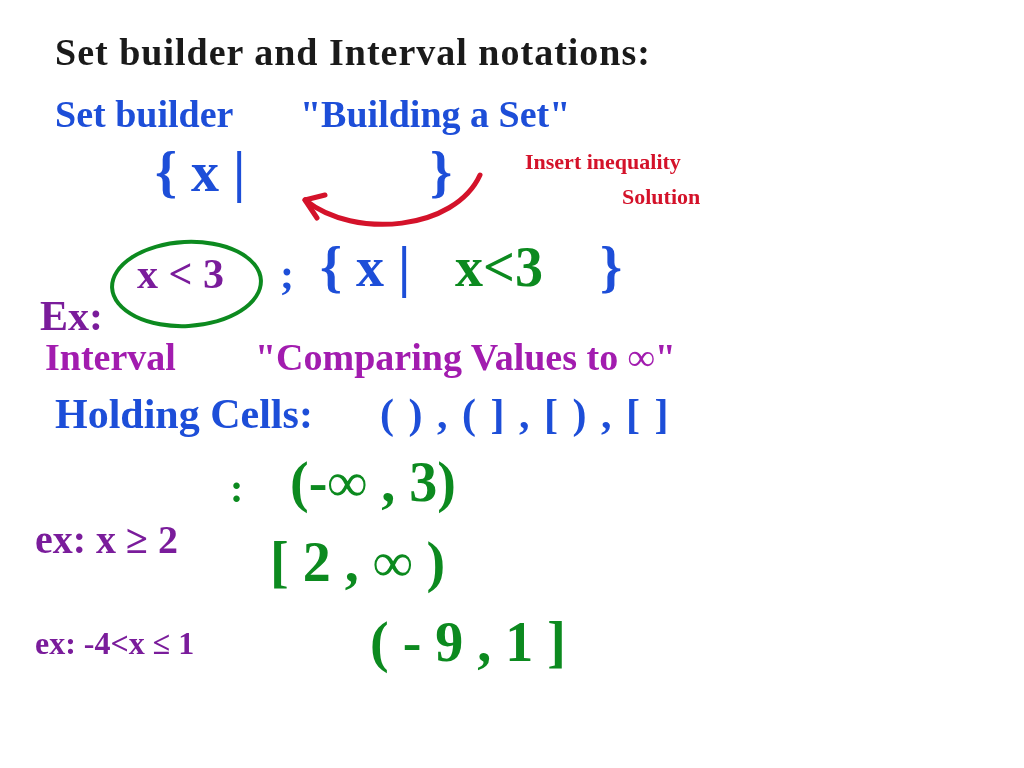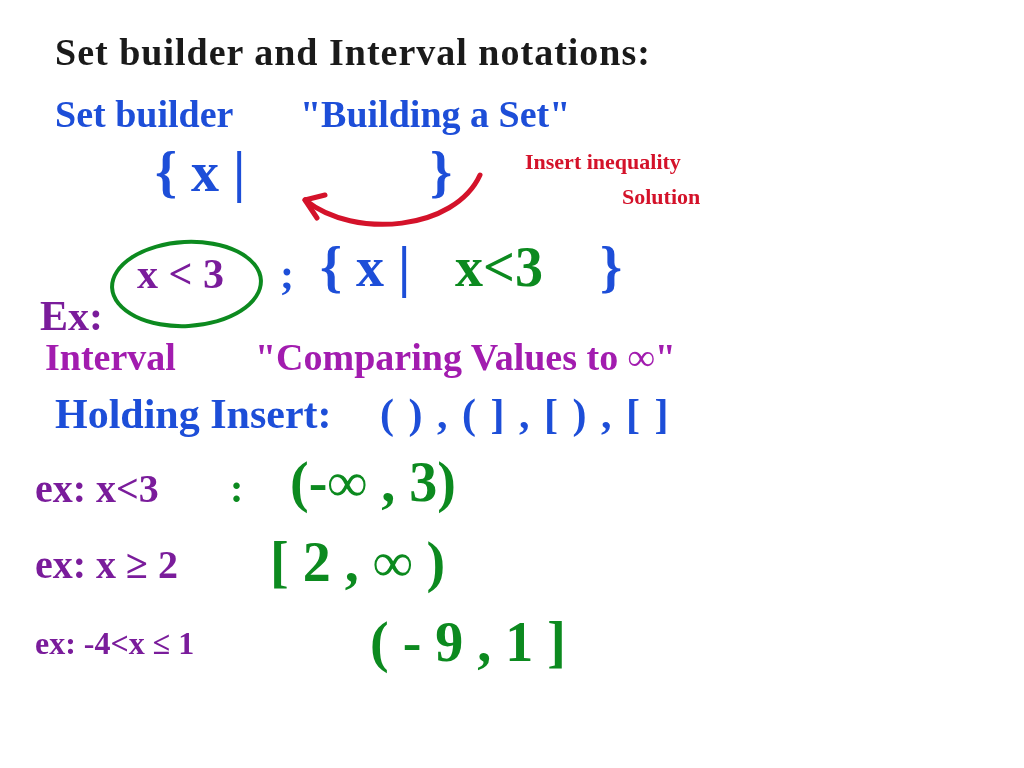--- a/index.html
+++ b/index.html
@@ -73,26 +73,25 @@
   <div class="circ" style="left:110px; top:240px;"></div>
   <div class="line med purple" style="left:130px; top:250px;margin-left:7px;">x &lt; 3</div>
   <div class="line med blue" style="left:280px; top:250px;">;</div>
   <div class="line big blue" style="left:320px; top:235px;">{ x |</div>
   <div class="line big green" style="left:455px; top:235px;">x&lt;3</div>
   <div class="line big blue" style="left:600px; top:235px;">}</div>
 
   <div class="line sub orange" style="left:45px; top:335px;">Interval</div>
   <div class="line sub orange" style="left:255px; top:335px;">"Comparing Values to ∞"</div>
 
-  <div class="line med blue" style="left:55px; top:390px;">Holding Insert:</div>
+  <div class="line med blue" style="left:55px; top:390px;">Holding Cells:</div>
   <div class="line med blue" style="left:380px; top:390px; letter-spacing:2px;">( ) , ( ] , [ ) , [  ]</div>
 
-  <div class="line med purple" style="left:35px; top:465px; font-size:40px;">ex: x&lt;3</div>
   <div class="line med green" style="left:230px; top:465px; font-size:40px;">:</div>
   <div class="line big green" style="left:290px; top:450px;">(-∞ , 3)</div>
 
-  <div class="line med purple" style="left:35px; top:541px; font-size:40px;">ex: x ≥ 2</div>
+  <div class="line med purple" style="left:35px; top:516px; font-size:40px;">ex: x ≥ 2</div>
   <div class="line big green" style="left:270px; top:530px;">[ 2 , ∞ )</div>
 
   <div class="line med purple" style="left:35px; top:625px; font-size:32px;">ex: -4&lt;x ≤ 1</div>
   <div class="line big green" style="left:370px; top:610px;">( - 9 , 1 ]</div>
 
 </div>
 
 </body></html>

